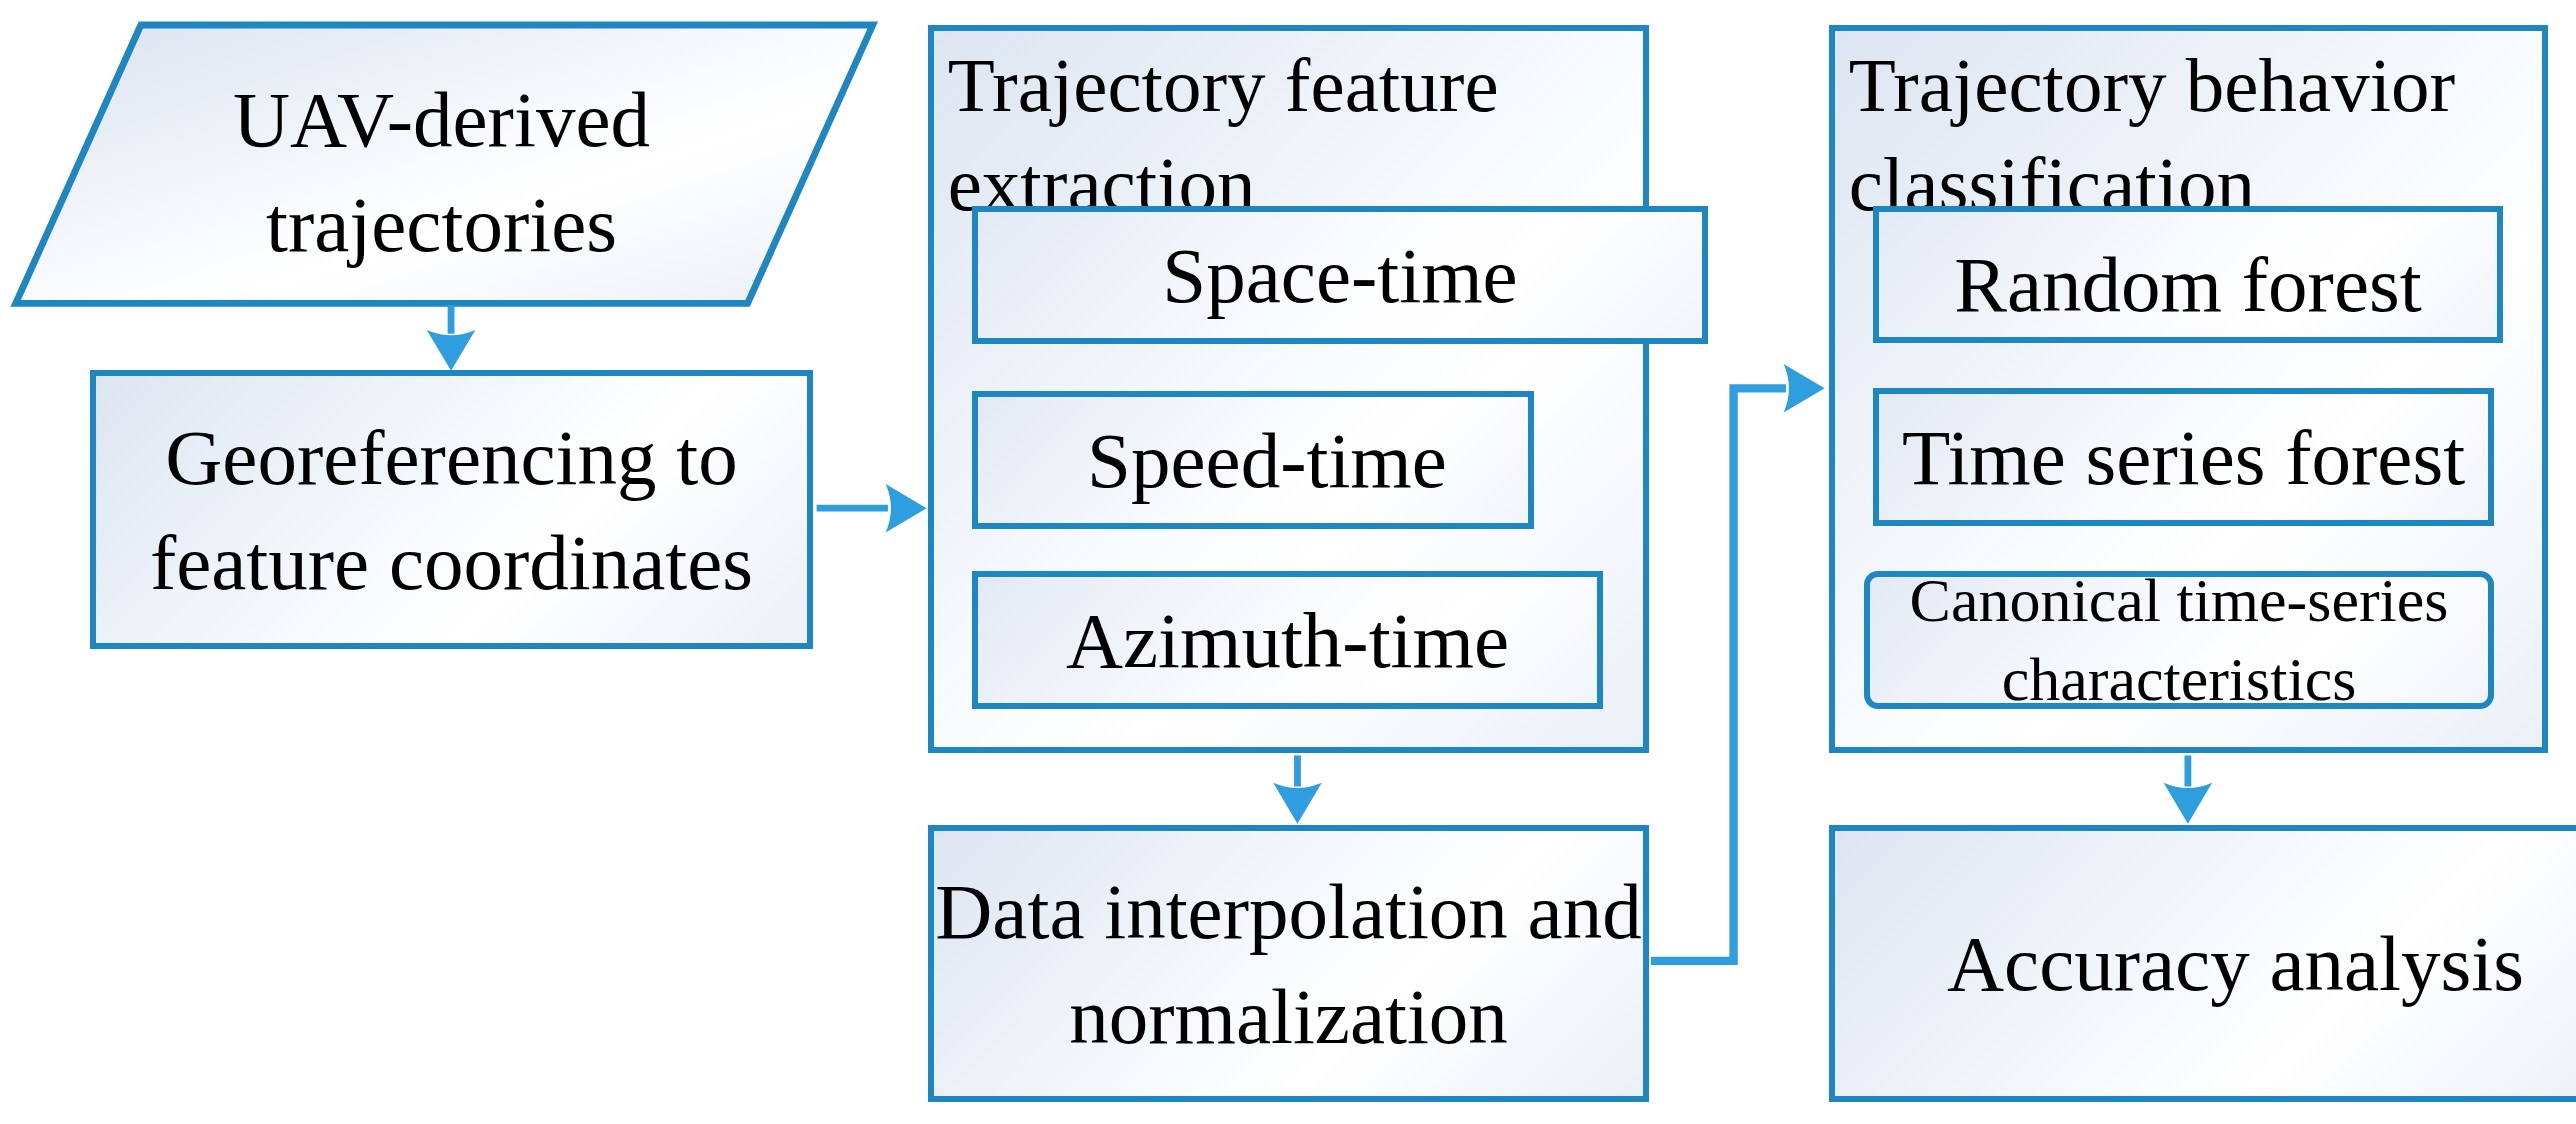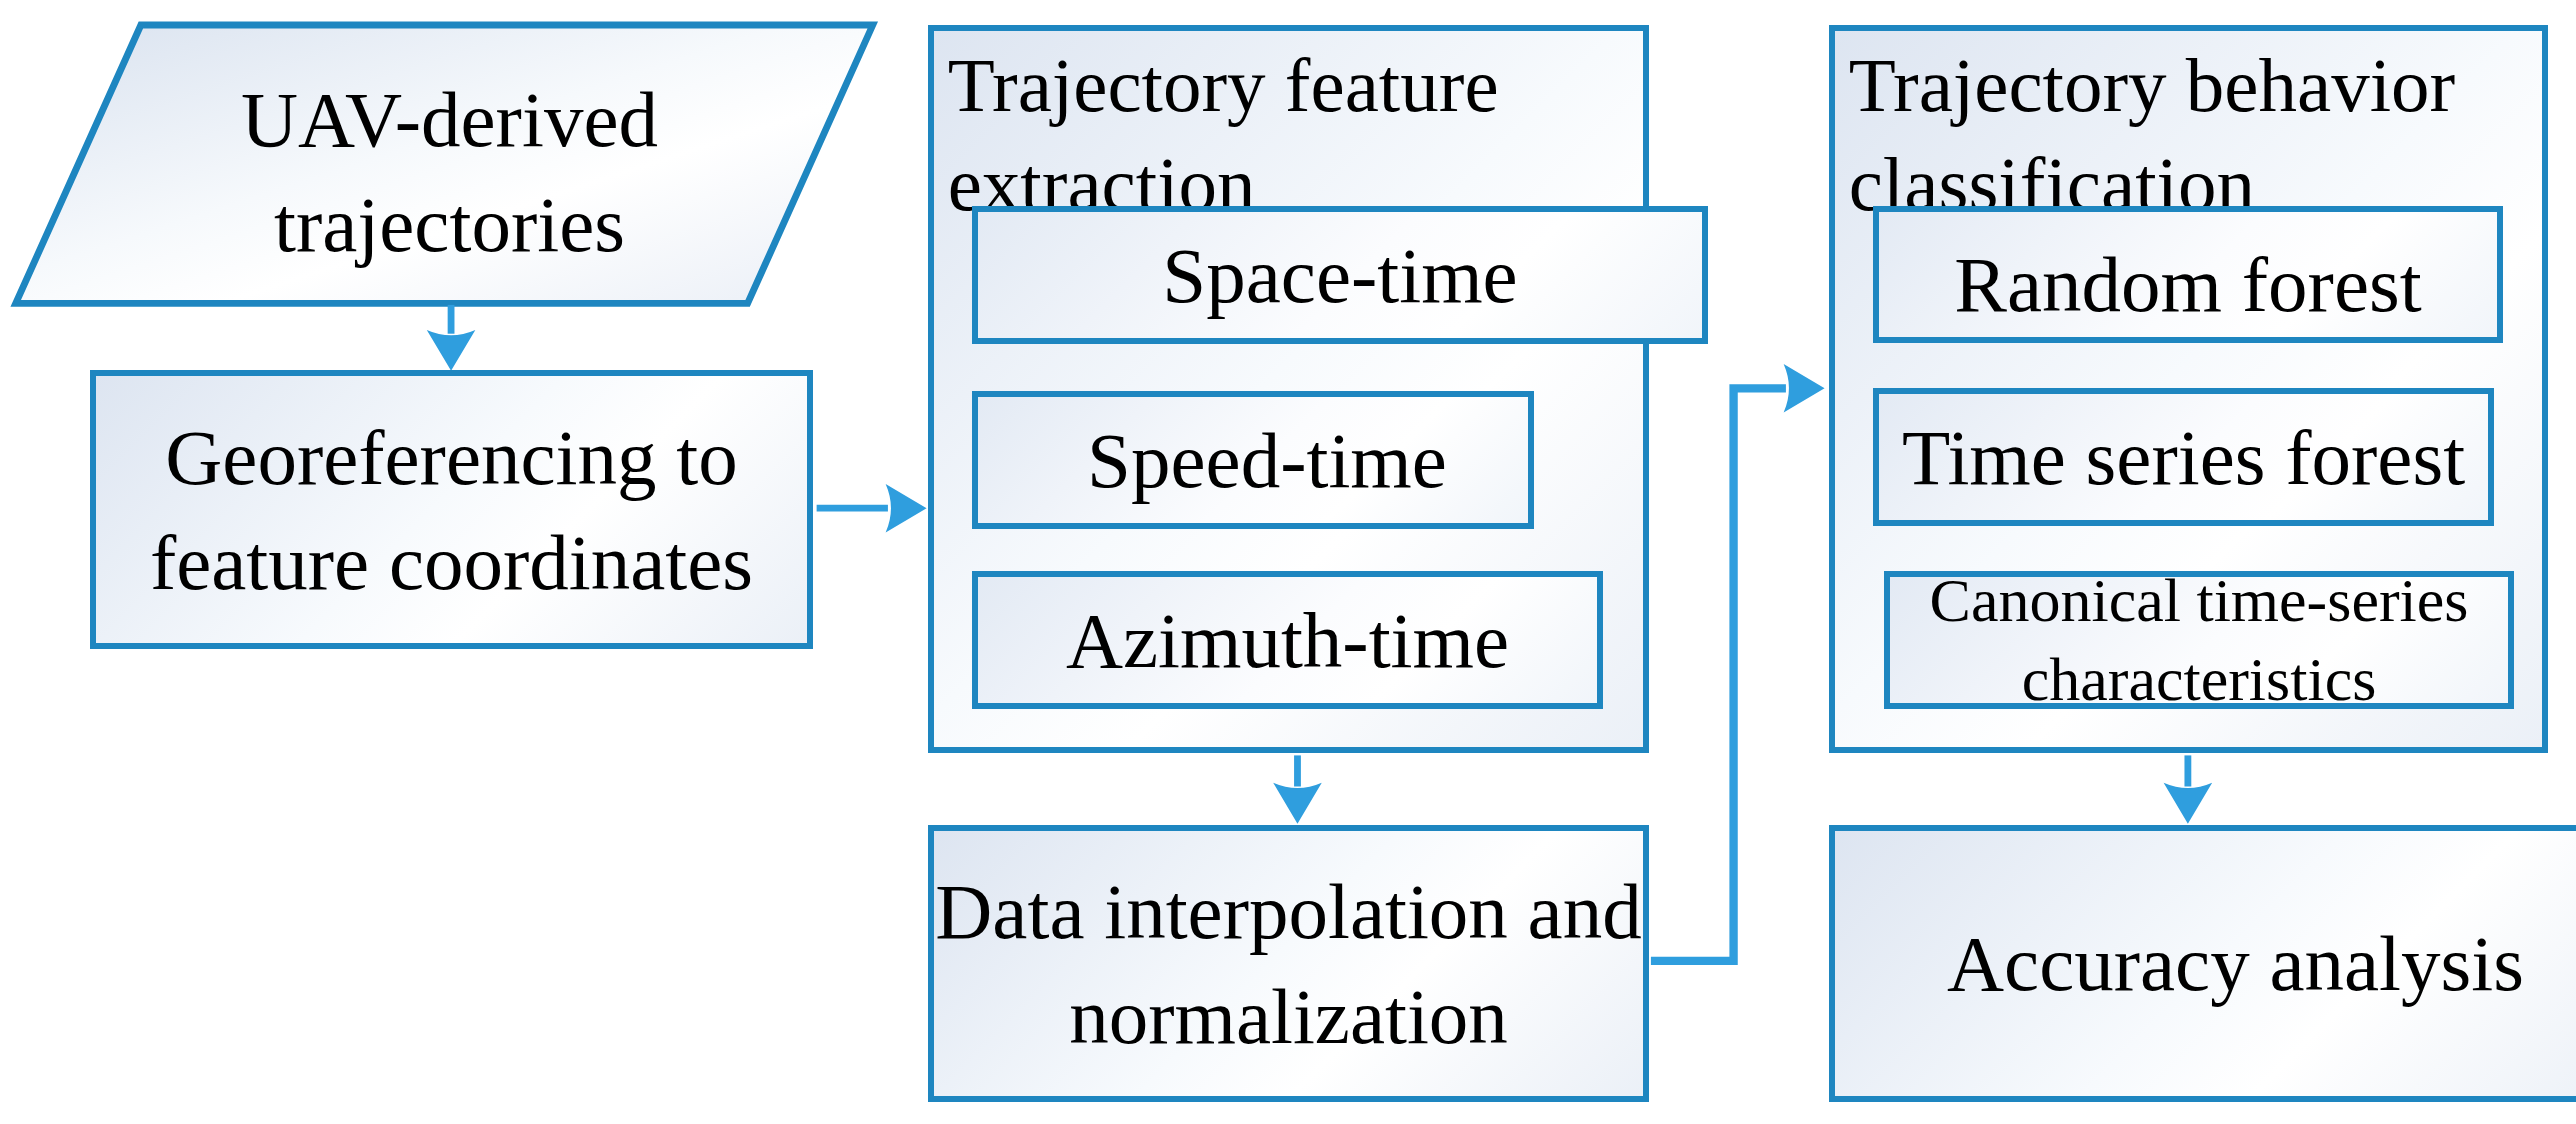--- a/index.html
+++ b/index.html
@@ -54,21 +54,21 @@
     position: absolute;
     box-sizing: border-box;
     border: 6.8px solid #1e86c0;
     background: linear-gradient(135deg, #e3eaf4 0%, #fbfcfe 52%, #ffffff 70%, #f1f5fa 100%);
     display: flex;
     align-items: center;
     justify-content: center;
   }
   .para-label-wrap {
     position: absolute;
-    left: 21px;
+    left: 13px;
     top: 25px;
     width: 857px;
     height: 278px;
     padding-top: 16.7px;
     box-sizing: border-box;
     display: flex;
     align-items: center;
     justify-content: center;
   }
   svg .conn {
@@ -144,21 +144,21 @@
 
   <div class="box" style="left:1829px; top:25px; width:719px; height:728px;">
     <div class="container-title">Trajectory behavior
 classification</div>
     <div class="inner-box" style="left:38px; top:175px; width:630px; height:137px;align-items:flex-end;">
       <div class="label">Random forest</div>
     </div>
     <div class="inner-box" style="left:38px; top:357px; width:621px; height:138px;">
       <div class="label">Time series forest</div>
     </div>
-    <div class="inner-box" style="left:49px; top:540px; width:630px; height:138px;">
+    <div class="inner-box" style="left:29px; top:540px; width:630px; height:138px;border-radius:14px;">
       <div class="label small">Canonical time-series
 characteristics</div>
     </div>
   </div>
 
   <div class="box leaf" style="left:1829px; top:825px; width:813px; height:277px;">
     <div class="label">Accuracy analysis</div>
   </div>
 
 </div>

